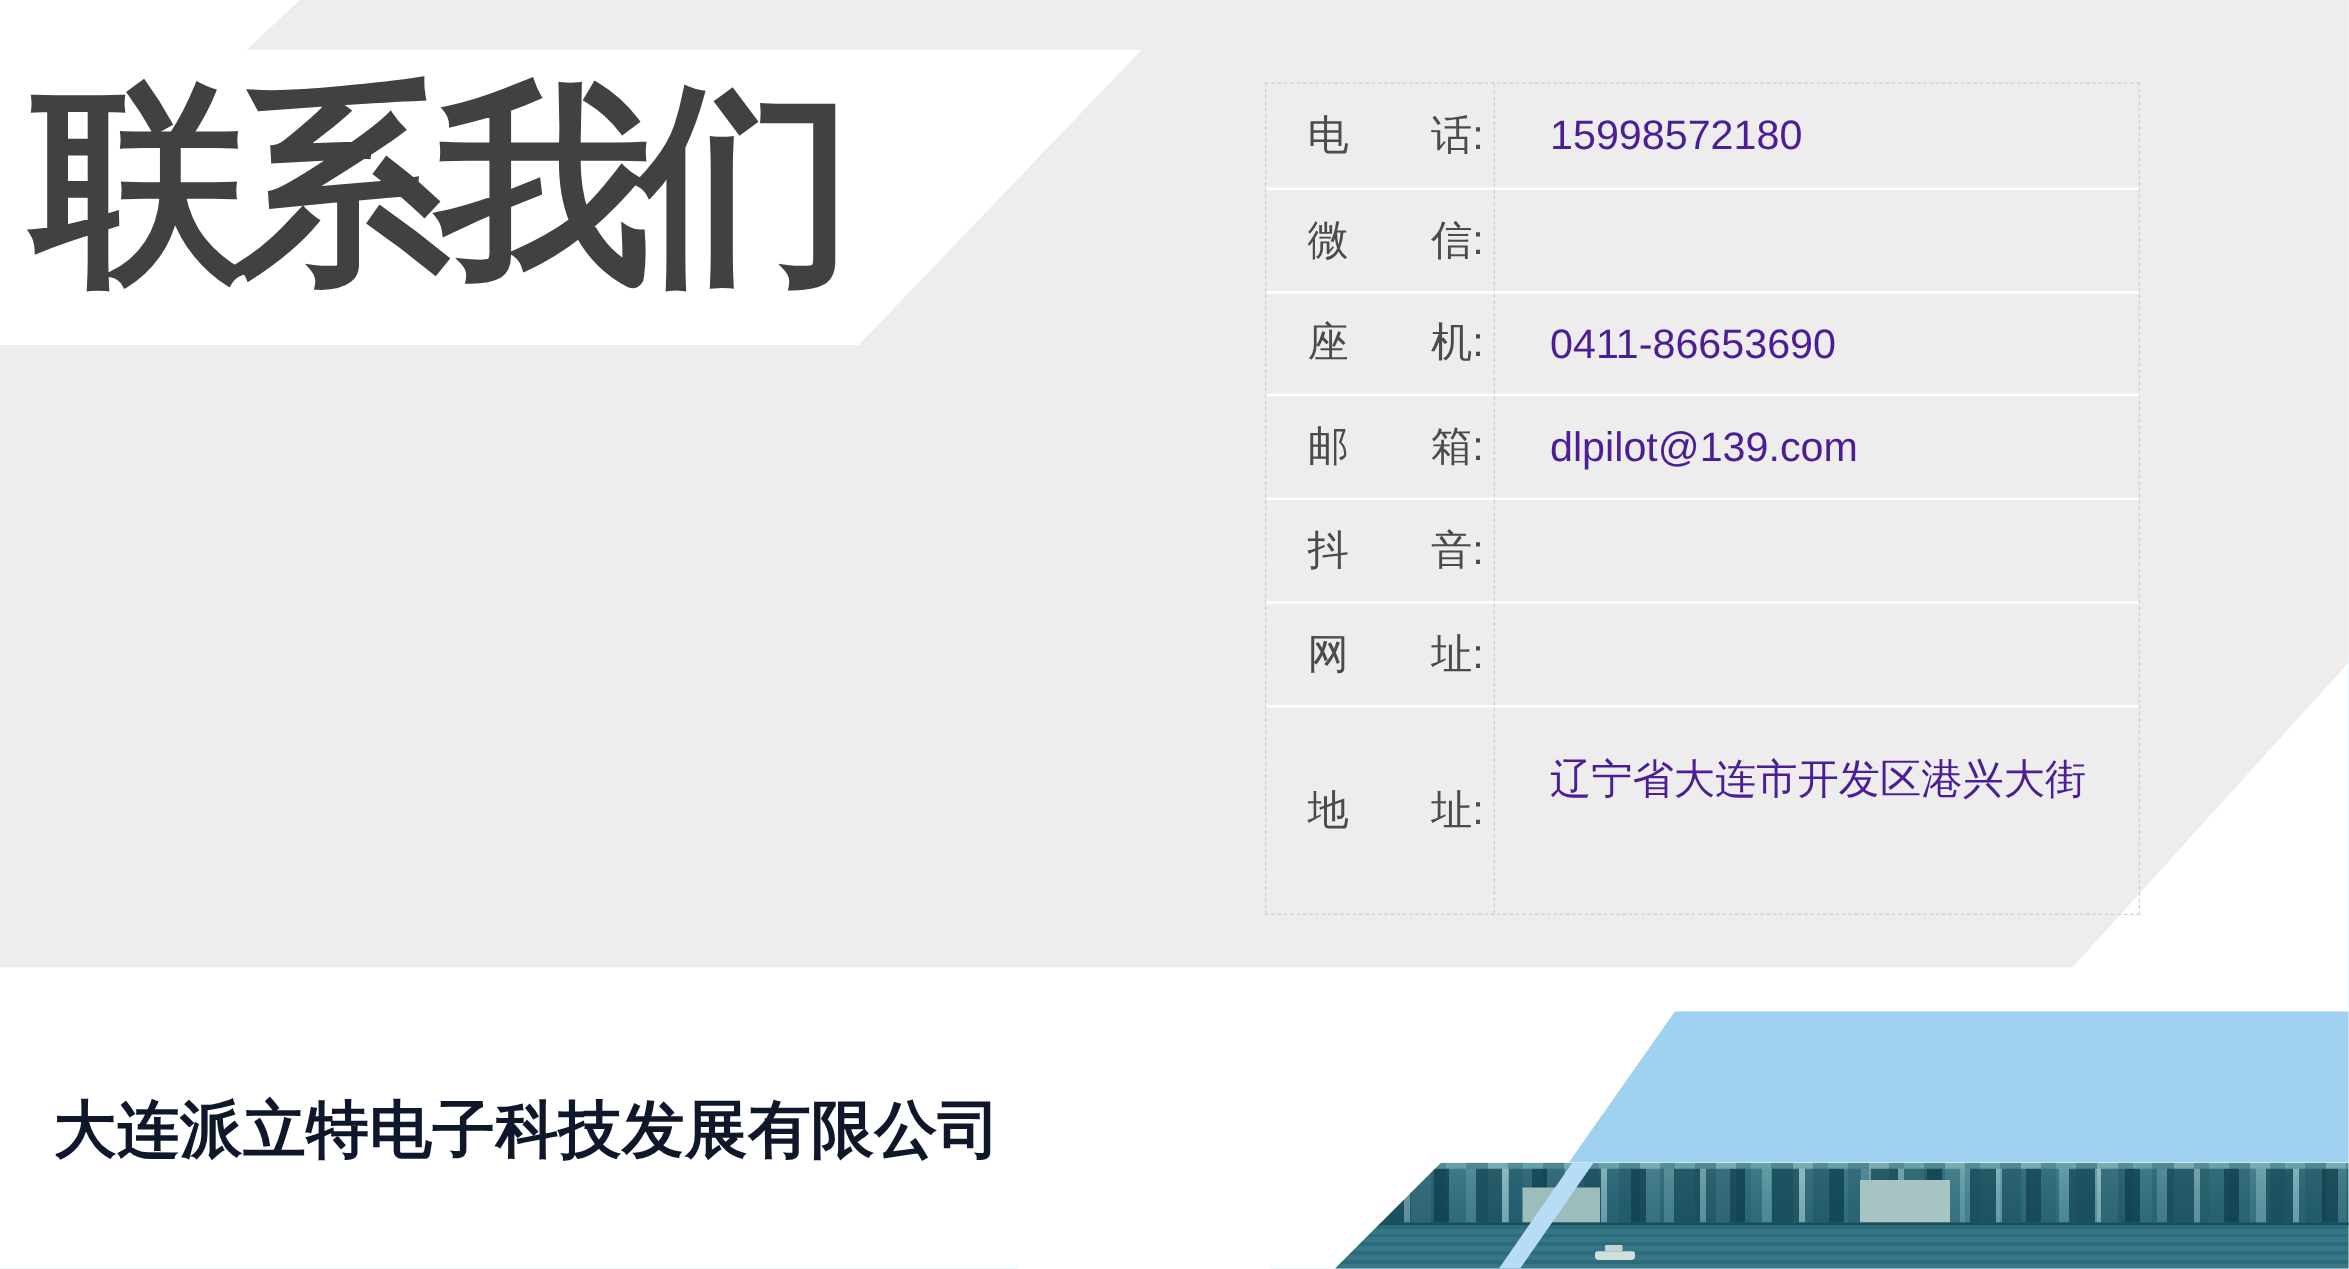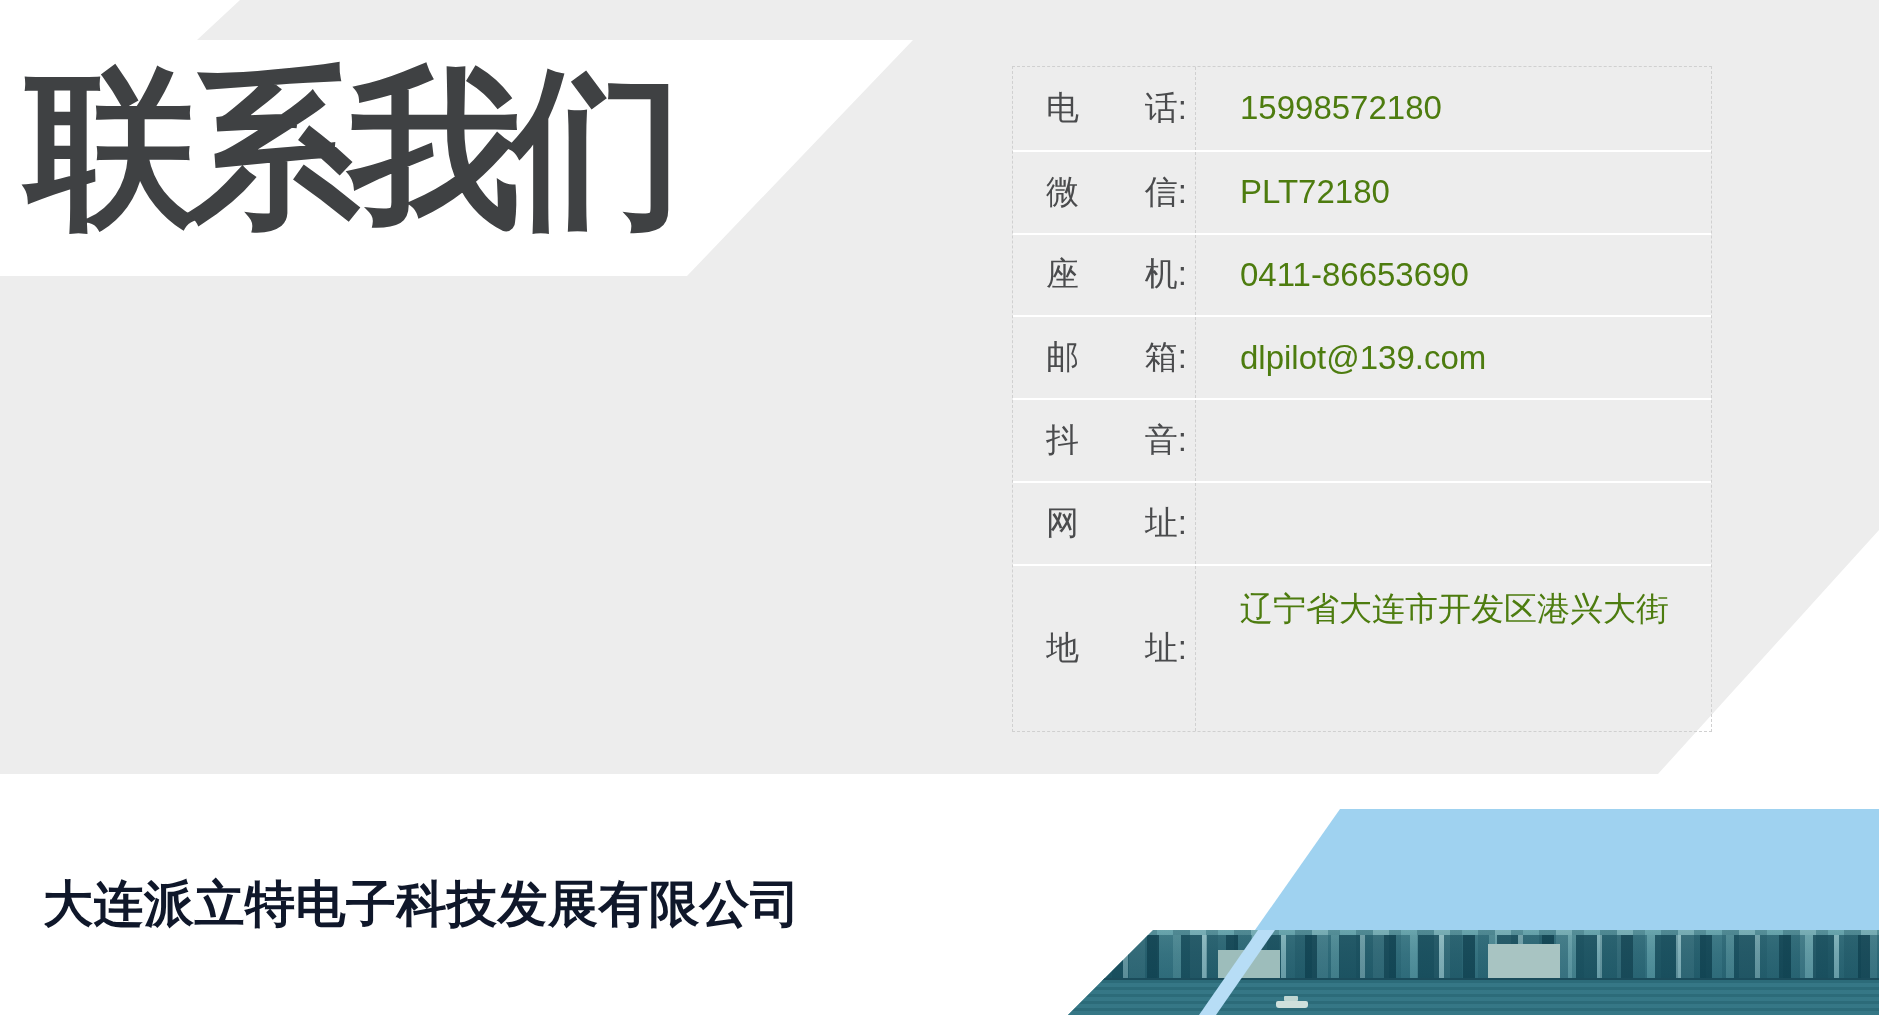--- a/index.html
+++ b/index.html
@@ -54,25 +54,25 @@
     border-right: 1px dashed #d0d0d0;
     display: flex; align-items: center;
     padding-left: 33px;
   }
   .c-label .pair {
     width: 141px; display: flex; justify-content: space-between;
     color: #4a4b4d;
   }
   .c-value {
     flex: 1; display: flex; align-items: center;
-    padding-left: 44px; color: #4d7c0f;
+    padding-left: 44px; color: #4c1d95;
   }
   .c-row.address .c-value {
     flex-direction: column; align-items: flex-start; justify-content: flex-start;
-    line-height: 85px;
+    padding-top: 16px; line-height: 85px; font-family: Liberation Serif, serif;
   }
 
   
   .company-name {
     position: absolute; left: 43px; top: 871px;
     font-size: 50px; font-weight: bold;
     color: #0f172a; letter-spacing: 0.5px;
   }
 
   
@@ -142,21 +142,20 @@
     <div class="c-value">15998572180</div>
   </div>
 
   <div class="c-row">
     <div class="c-label">
       <span class="pair">
         <span>微</span>
         <span>信:</span>
       </span>
     </div>
-    <div class="c-value">PLT72180</div>
   </div>
 
   <div class="c-row">
     <div class="c-label">
       <span class="pair">
         <span>座</span>
         <span>机:</span>
       </span>
     </div>
     <div class="c-value">0411-86653690</div>

